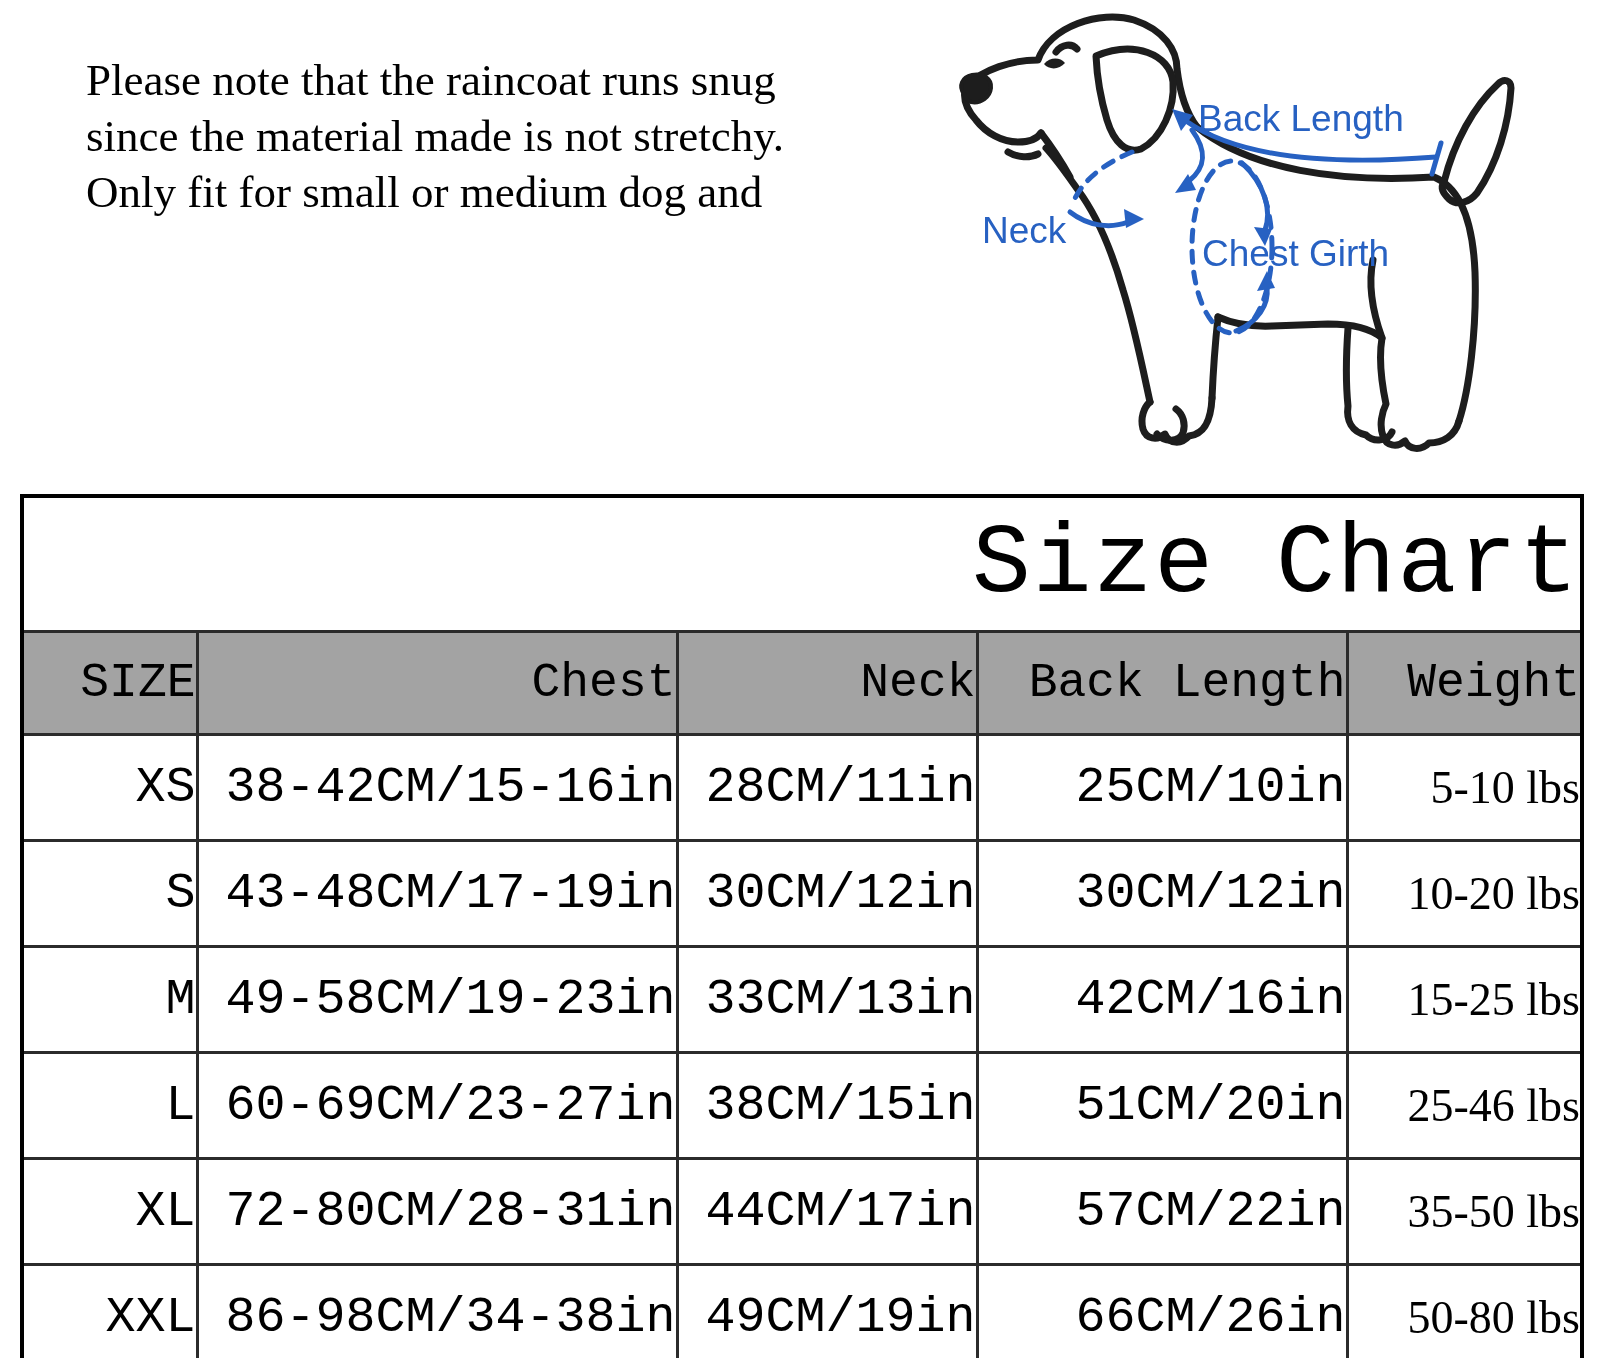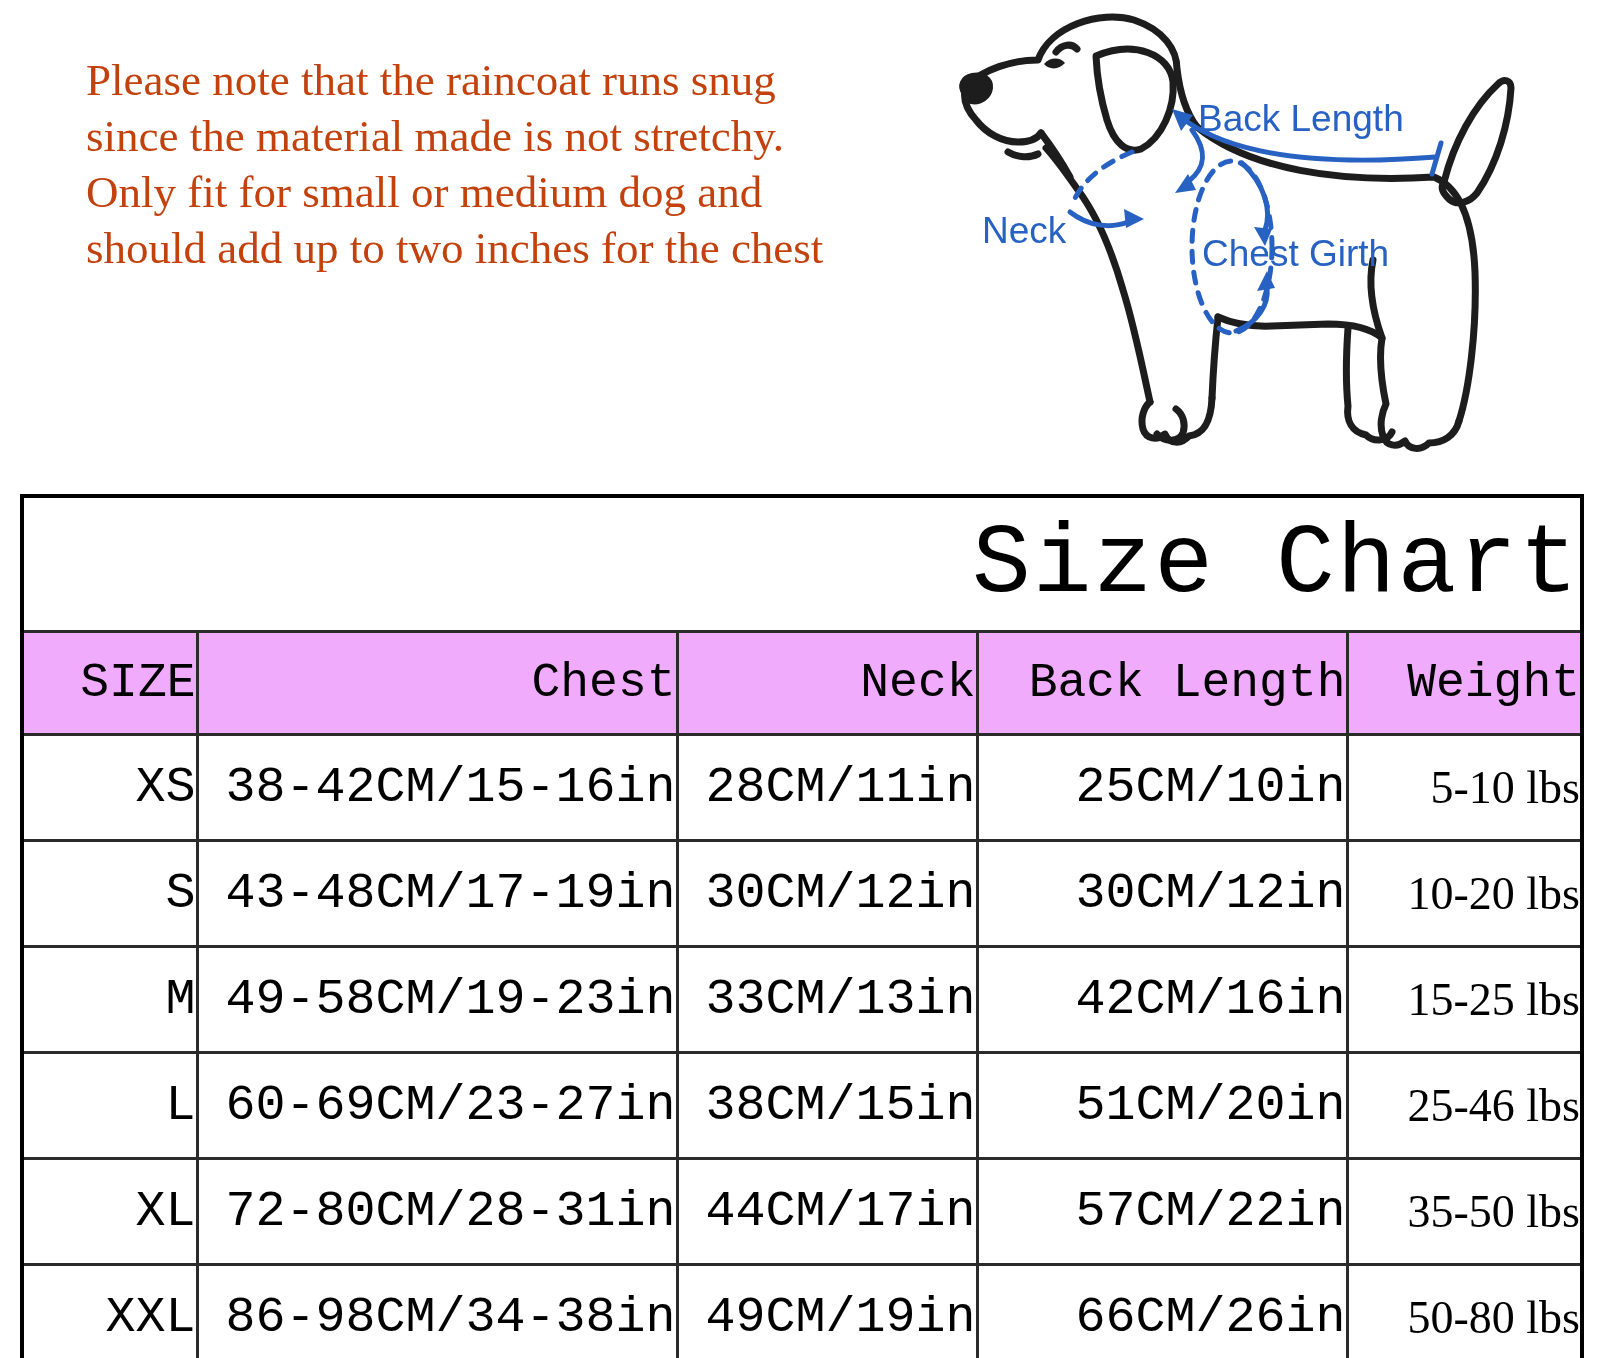--- a/index.html
+++ b/index.html
@@ -8,21 +8,21 @@
     background:#ffffff;
     position:relative;
     font-family:"Liberation Serif",serif;
     color:#000;
     overflow:hidden;
   }
   
   .note{
     position:absolute;left:86px;top:52px;width:840px;
     font-size:45px;line-height:56px;
-    color:#c2410c;
+    color:#000000;
   }
   .note div{white-space:nowrap;}
   
   .dog{
     position:absolute;left:920px;top:0;width:680px;height:487px;
   }
   .dog svg{width:100%;height:100%;display:block;}
   .diag-label{
     font-family:"Liberation Sans",sans-serif;
     font-size:37px;
@@ -45,21 +45,21 @@
   table.size-table{border:4px solid #000;}
   td.tbl-title{
     height:132px;
     font-family:"Liberation Mono",monospace;
     font-size:98px;
     font-weight:400;
     letter-spacing:2px;
   }
   tr.hdr th{
     height:100px;
-    background:#f0abfc;
+    background:#a3a3a3;
     font-family:"Liberation Mono",monospace;
     font-weight:400;
     font-size:48px;
   }
   tr.data td{
     height:103px;
     font-family:"Liberation Mono",monospace;
     font-size:50px;
   }
   tr.data td.weight{
@@ -67,21 +67,20 @@
     font-size:46px;
   }
 </style>
 </head>
 <body>
 
 <div class="note">
   <div>Please note that the raincoat runs snug</div>
   <div>since the material made is not stretchy.</div>
   <div>Only fit for small or medium dog and</div>
-  <div>should add up to two inches for the chest</div>
 </div>
 
 <div class="dog">
   <svg viewBox="0 0 680 487" xmlns="http://www.w3.org/2000/svg">
 
     <g>
       <path d="M524,182 C534,142 554,106 578,84 C584,78 591,80 591,88 C589,124 577,164 557,193 C549,203 537,206 529,199 C523,193 520,188 524,182 Z" fill="#ffffff" stroke="#1d1d1d" stroke-width="7" stroke-linejoin="round"></path>
     </g>
 
     <g stroke="#1d1d1d" stroke-width="7" fill="none" stroke-linecap="round" stroke-linejoin="round">

